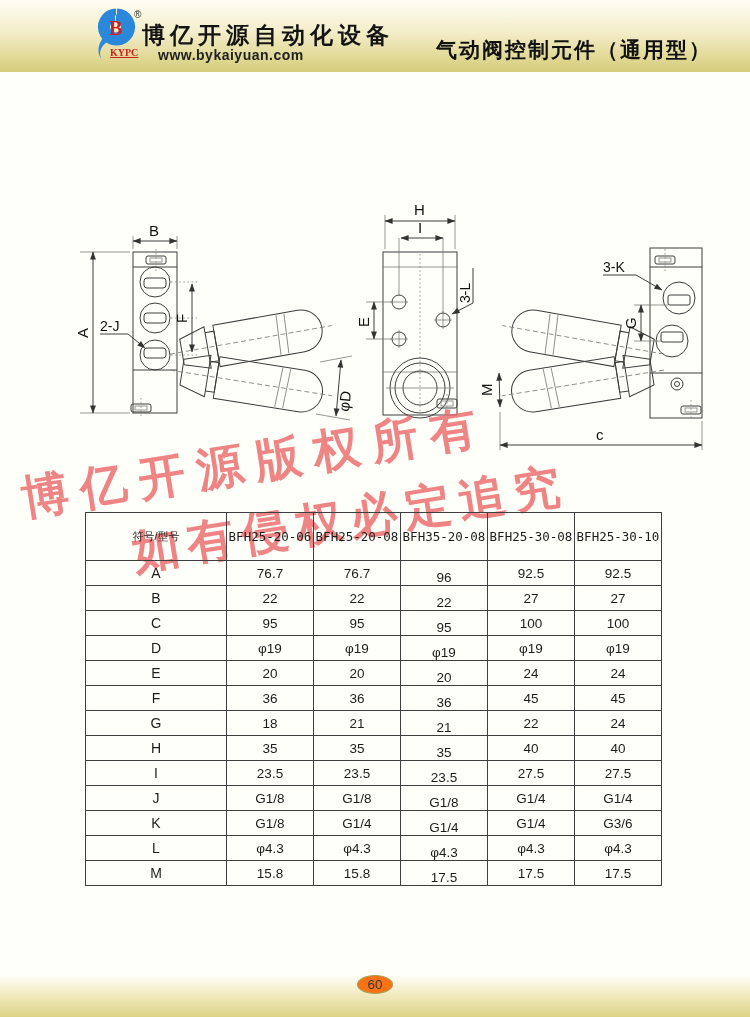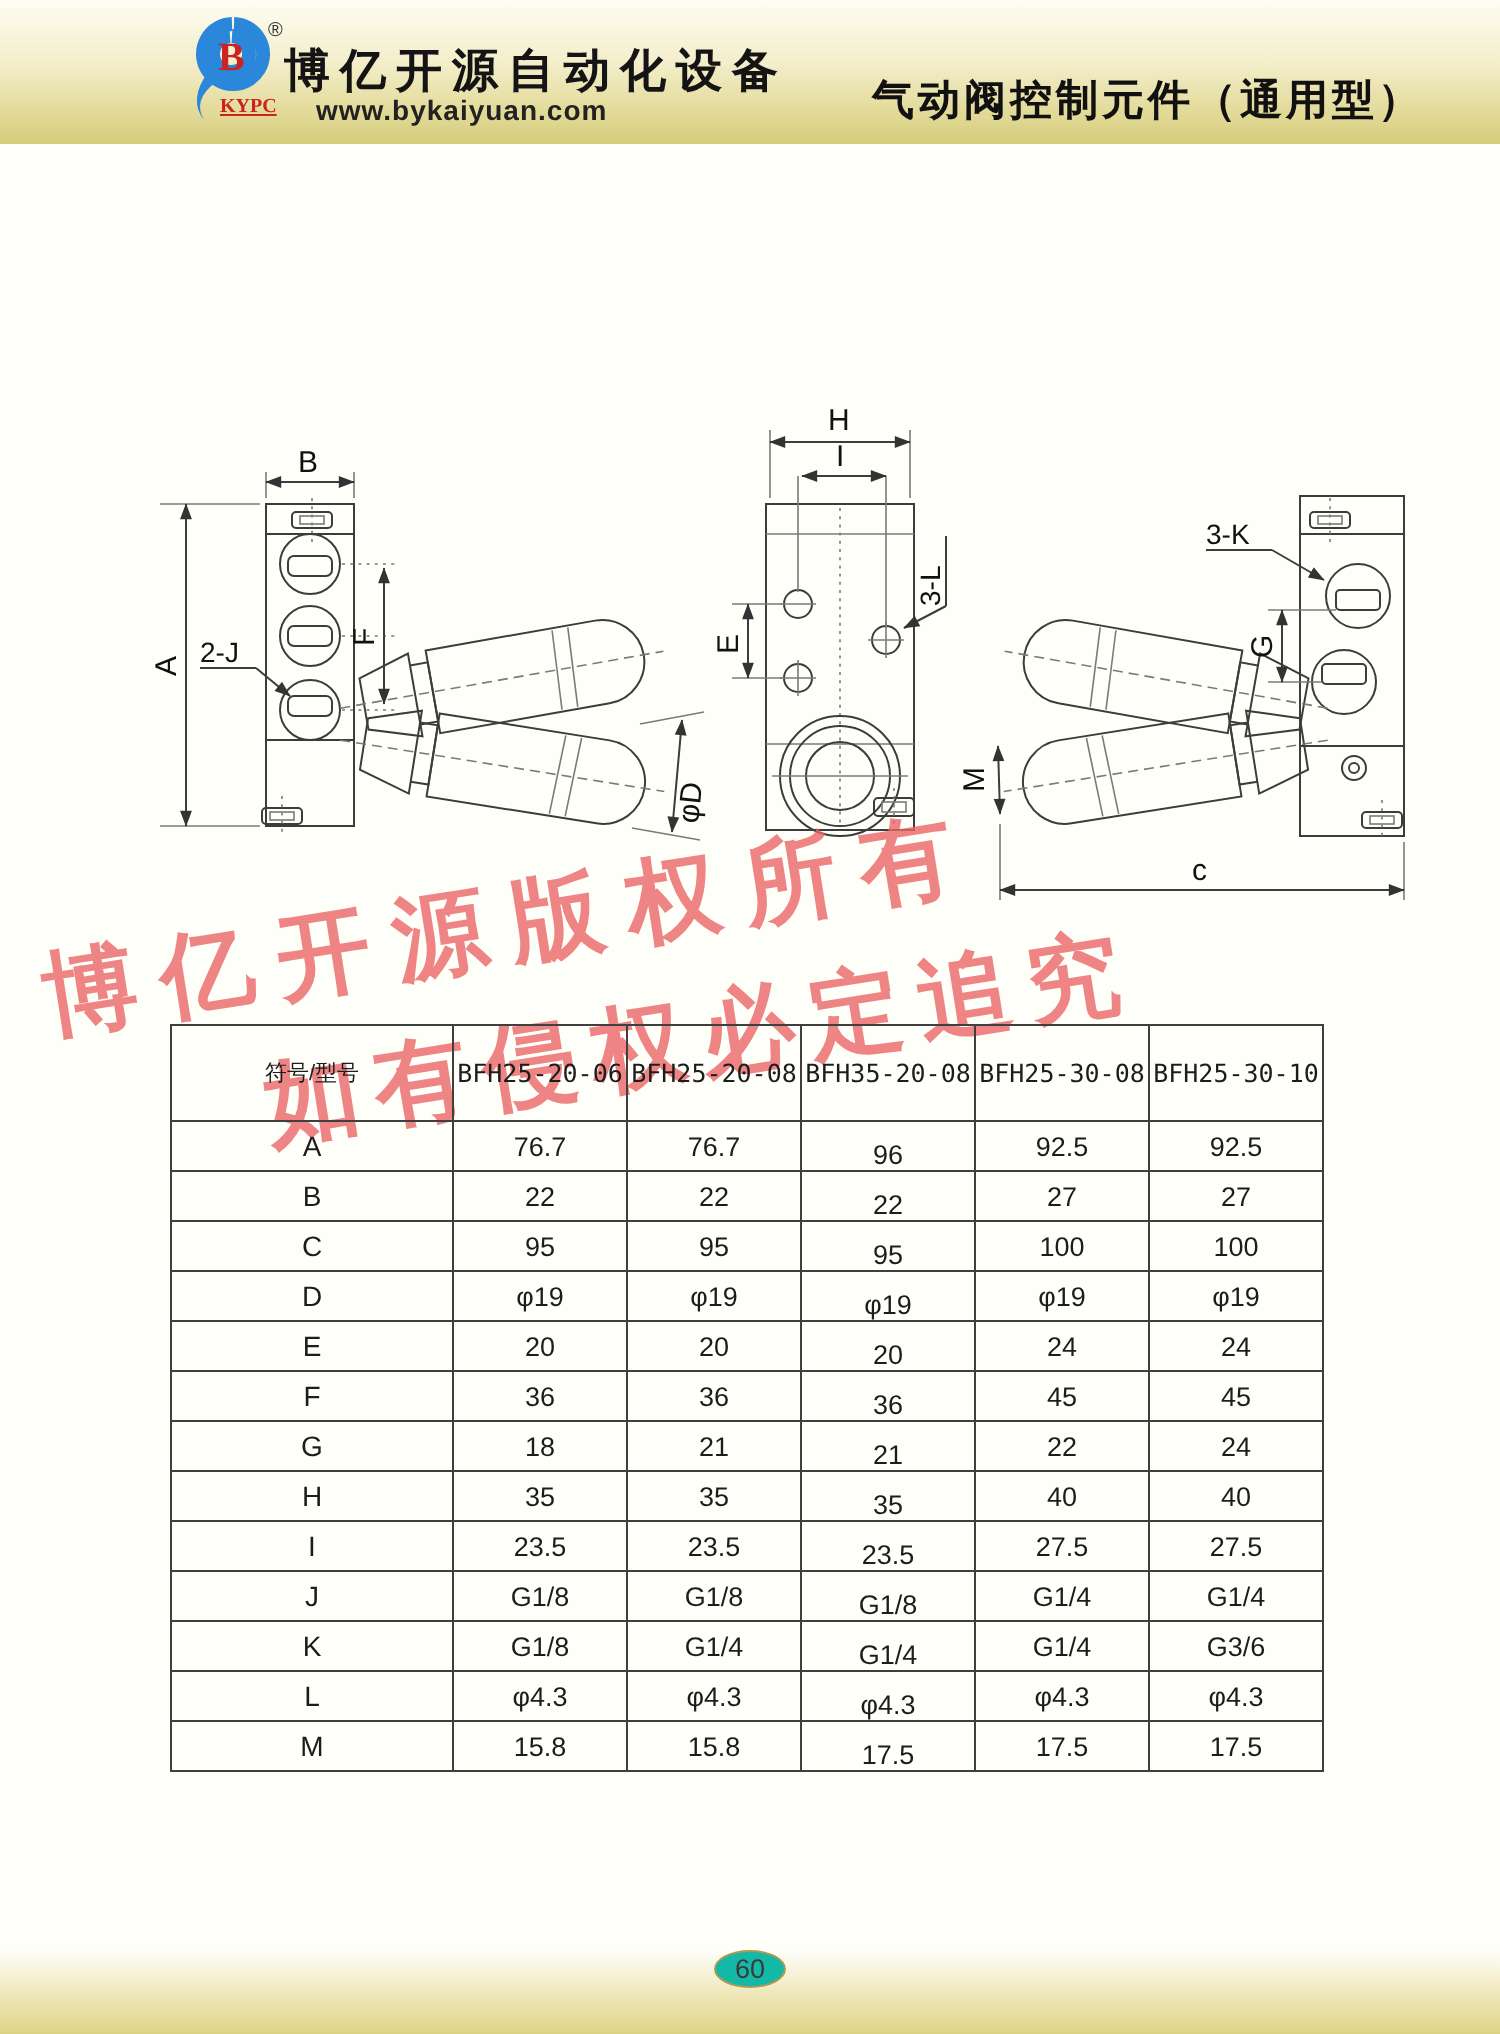--- a/index.html
+++ b/index.html
@@ -60,21 +60,21 @@
   .spec td.rl{font-size:14px;}
   .spec td.c3 span{position:relative;top:4px;display:inline-block;text-align:right;}
   
   .footer{
     position:absolute;left:0;bottom:0;width:750px;height:42px;
     background:linear-gradient(180deg,#fefefa 0%,#f0e9bd 50%,#ddd385 100%);
   }
   .pagenum{
     position:absolute;left:50%;top:975px;transform:translateX(-50%);
     min-width:18px;padding:1px 8px;border:1px solid #a99c52;border-radius:50%;
-    background:#14b8a6;font-size:13.5px;color:#3a3a3a;text-align:center;
+    background:#f97316;font-size:13.5px;color:#3a3a3a;text-align:center;
   }
 </style>
 </head>
 <body>
 
 <div class="header">
   <svg class="logo" viewBox="0 0 62 58">
     <path d="M30 4 a15 15 0 1 0 1 0 M30 10 a9 9 0 1 1 -1 0" fill="none" stroke="#2b87d9" stroke-width="7"></path>
     <path d="M18 28 Q8 42 16 52 Q10 42 22 33 Z" fill="#2b87d9"></path>
     <text x="23" y="27" font-size="20" font-weight="bold" fill="#cc2222" font-family="Liberation Serif, serif">B</text>

